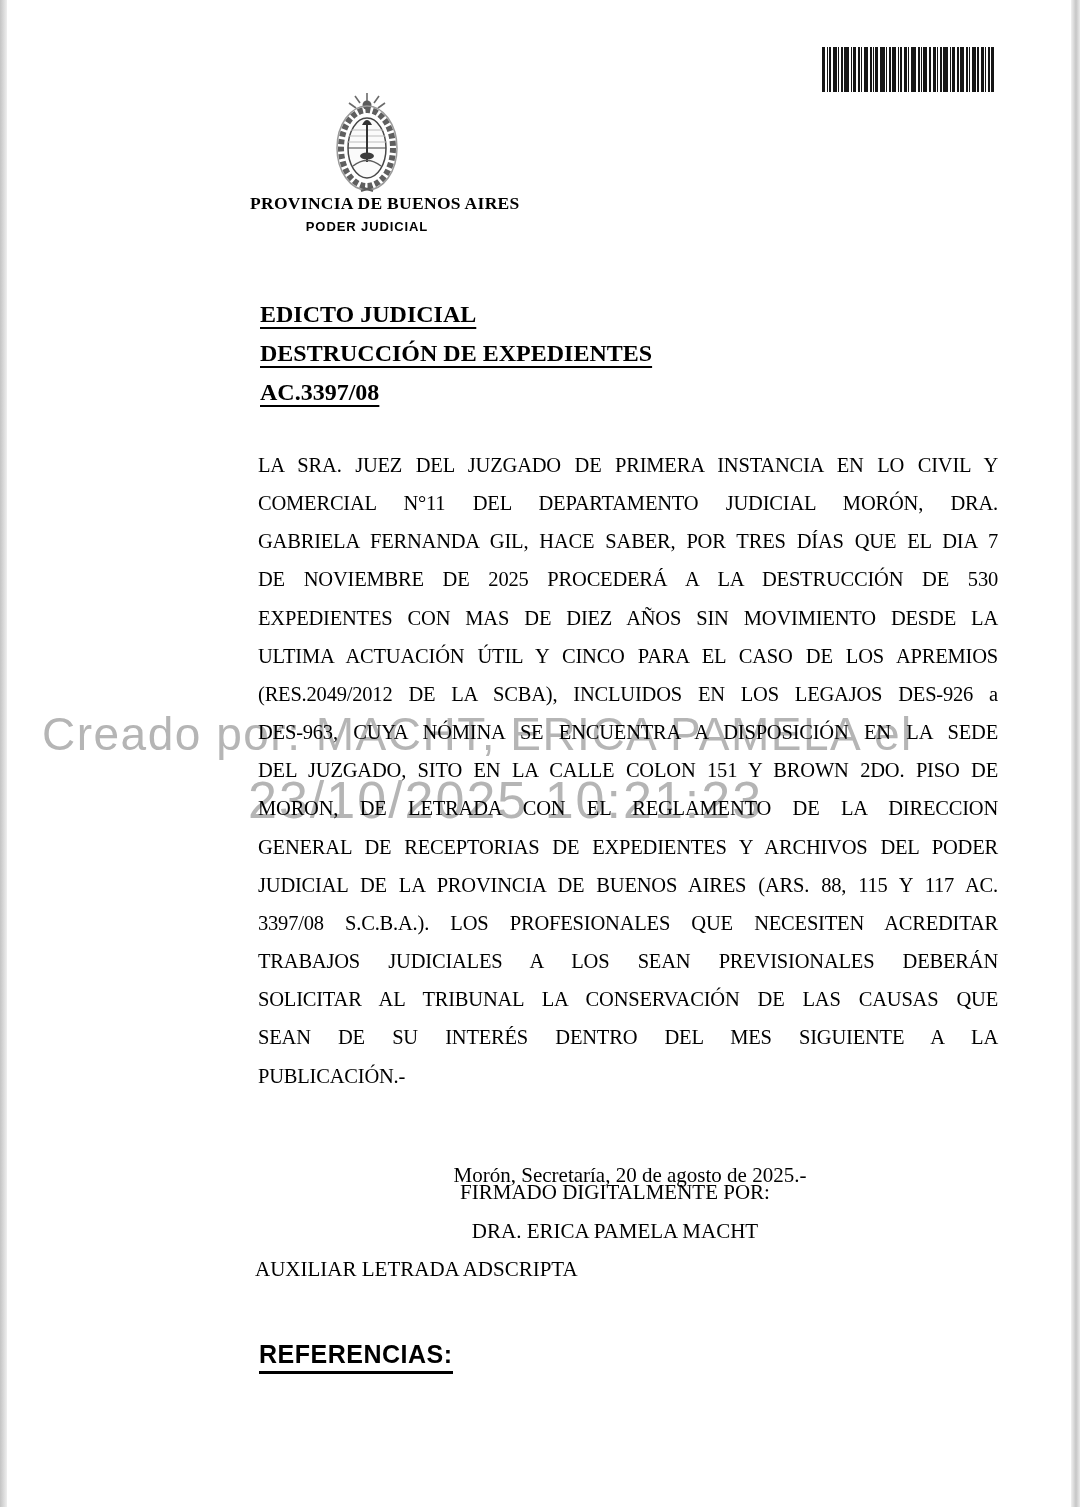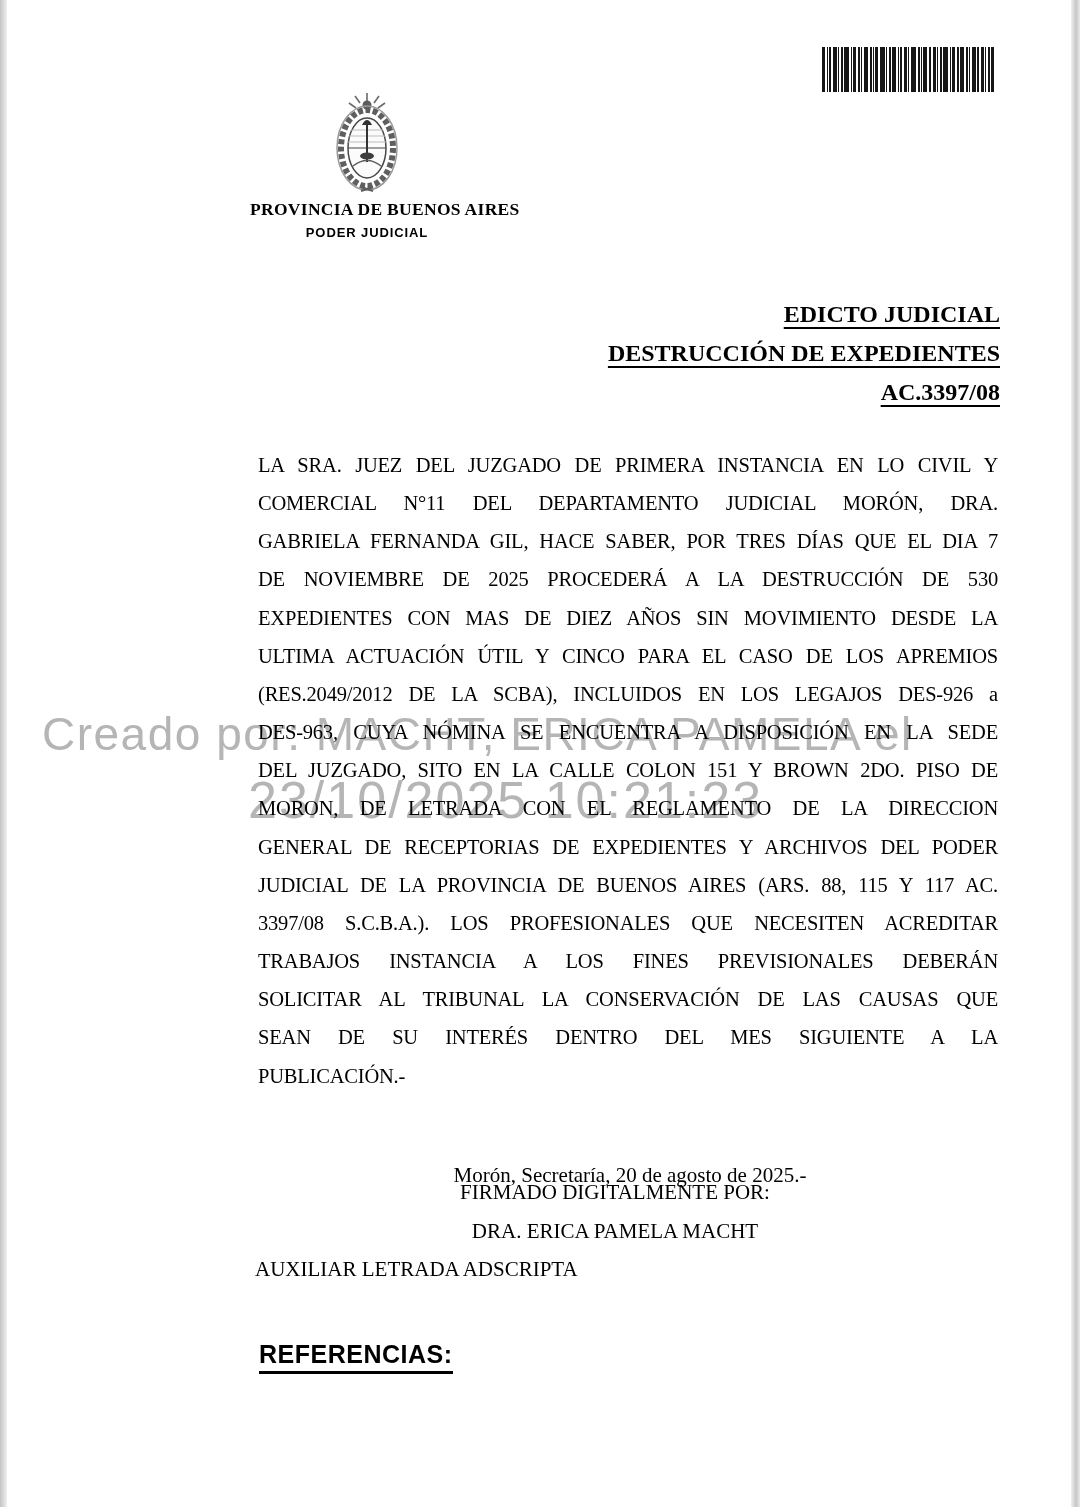--- a/index.html
+++ b/index.html
@@ -18,25 +18,25 @@
   }
   
   .barcode {
     position:absolute; left:822px; top:47px; width:178px; height:45px;
     display:flex; align-items:stretch; overflow:hidden;
   }
   .barcode .bar { background:#161616; height:100%; flex:0 0 auto; }
   
   .logo-block { position:absolute; left:250px; top:92px; width:234px; text-align:center; }
   .coat { display:block; margin:0 auto; }
-  .org-name { font-size:17.5px; font-weight:bold; letter-spacing:0.3px; margin-top:7px; white-space:nowrap; }
+  .org-name { font-size:17.5px; font-weight:bold; letter-spacing:0.3px; margin-top:1px; white-space:nowrap; }
   .org-sub  { font-family:"Liberation Sans", sans-serif; font-size:13px; font-weight:bold; letter-spacing:0.9px; margin-top:5px; }
   
   .title-block {
-    position:absolute; left:260px; top:295px; width:740px; text-align:right;
+    position:absolute; left:260px; top:295px; width:740px; text-align:left;
     font-weight:bold; font-size:24px; line-height:39px; z-index:2;
   }
   .title-line span {
     text-decoration:underline; text-decoration-thickness:2px; text-underline-offset:5px;
   }
   
   .watermark {
     position:absolute; color:#b5b5b5; font-family:"Liberation Sans", sans-serif;
     font-weight:normal; white-space:nowrap; z-index:1;
   }
@@ -165,21 +165,21 @@
     <div class="body-line">DE NOVIEMBRE DE 2025 PROCEDERÁ A LA DESTRUCCIÓN DE 530</div>
     <div class="body-line">EXPEDIENTES CON MAS DE DIEZ AÑOS SIN MOVIMIENTO DESDE LA</div>
     <div class="body-line">ULTIMA ACTUACIÓN ÚTIL Y CINCO PARA EL CASO DE LOS APREMIOS</div>
     <div class="body-line">(RES.2049/2012 DE LA SCBA), INCLUIDOS EN LOS LEGAJOS DES-926 a</div>
     <div class="body-line">DES-963, CUYA NÓMINA SE ENCUENTRA A DISPOSICIÓN EN LA SEDE</div>
     <div class="body-line">DEL JUZGADO, SITO EN LA CALLE COLON 151 Y BROWN 2DO. PISO DE</div>
     <div class="body-line">MORON, DE LETRADA CON EL REGLAMENTO DE LA DIRECCION</div>
     <div class="body-line">GENERAL DE RECEPTORIAS DE EXPEDIENTES Y ARCHIVOS DEL PODER</div>
     <div class="body-line">JUDICIAL DE LA PROVINCIA DE BUENOS AIRES (ARS. 88, 115 Y 117 AC.</div>
     <div class="body-line">3397/08 S.C.B.A.). LOS PROFESIONALES QUE NECESITEN ACREDITAR</div>
-    <div class="body-line">TRABAJOS INSTANCIA A LOS FINES PREVISIONALES DEBERÁN</div>
+    <div class="body-line">TRABAJOS JUDICIALES A LOS SEAN PREVISIONALES DEBERÁN</div>
     <div class="body-line">SOLICITAR AL TRIBUNAL LA CONSERVACIÓN DE LAS CAUSAS QUE</div>
     <div class="body-line">SEAN DE SU INTERÉS DENTRO DEL MES SIGUIENTE A LA</div>
     <div class="body-line last">PUBLICACIÓN.-</div>
   </div>
 
   <div class="date-line">Morón, Secretaría, 20 de agosto de 2025.-</div>
 
   <div class="sig-center sig-2">DRA. ERICA PAMELA MACHT</div>
   <div class="sig-center sig-1">FIRMADO DIGITALMENTE POR:</div>
   <div class="sig-left">AUXILIAR LETRADA ADSCRIPTA</div>

